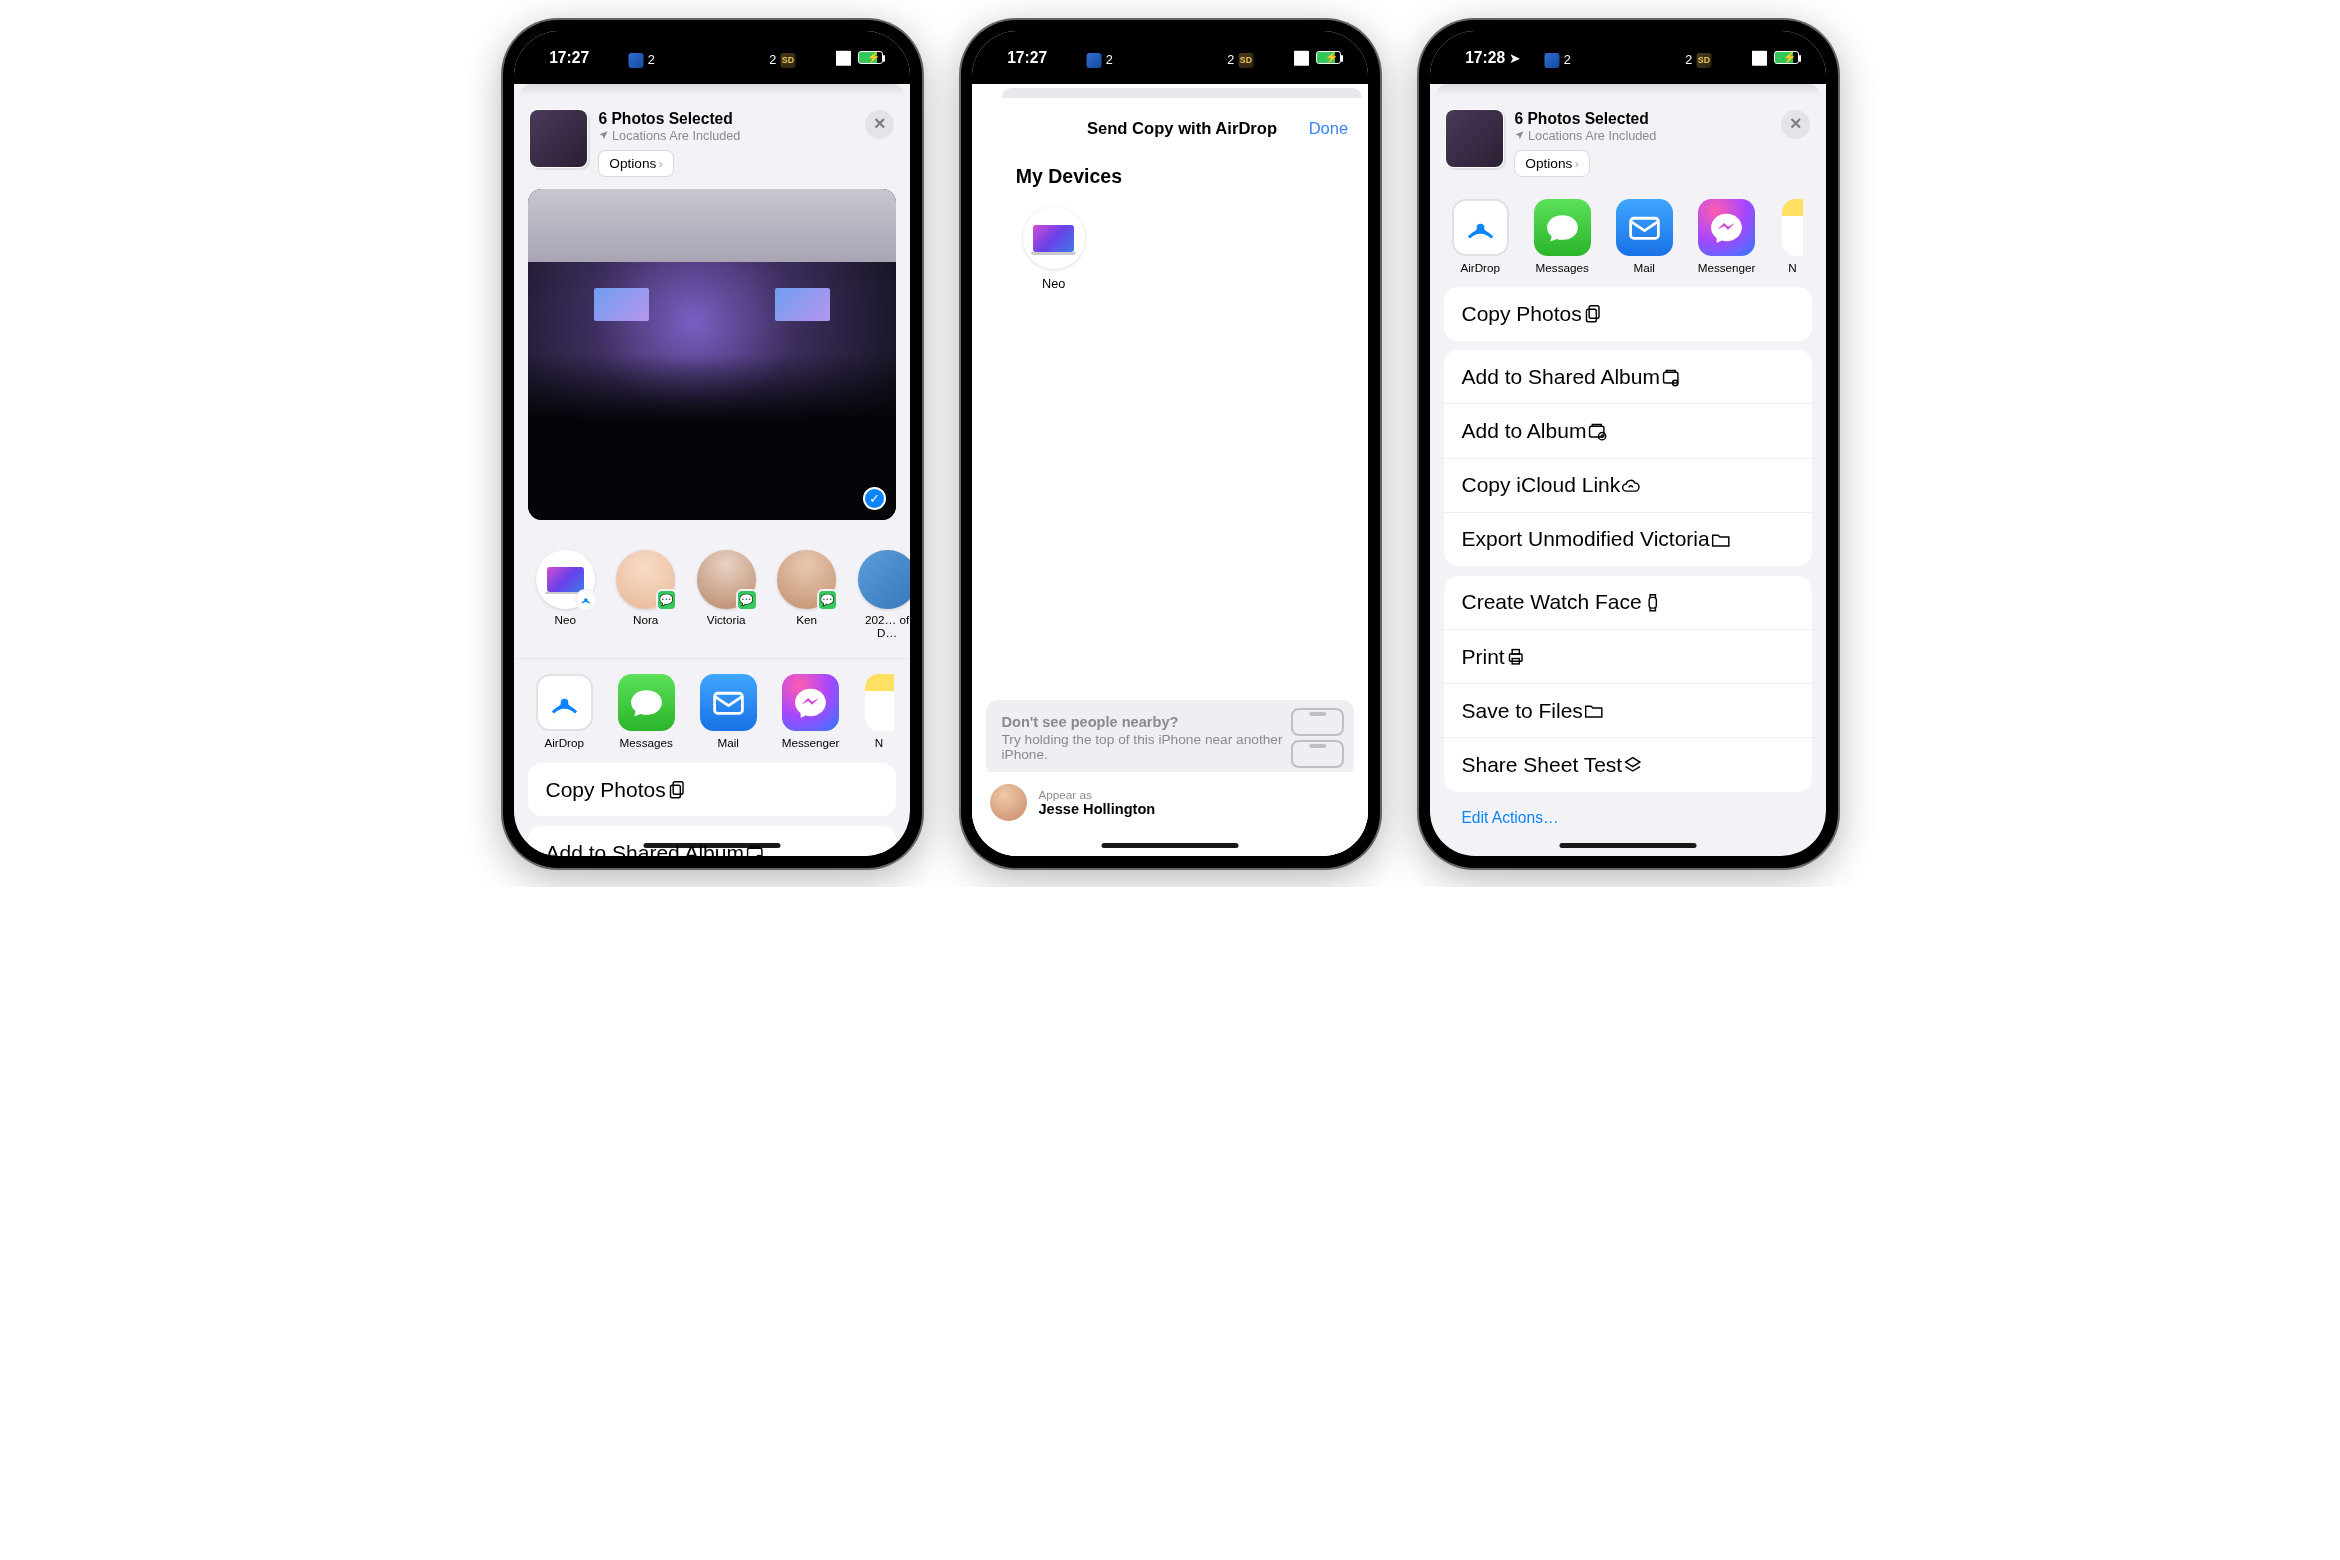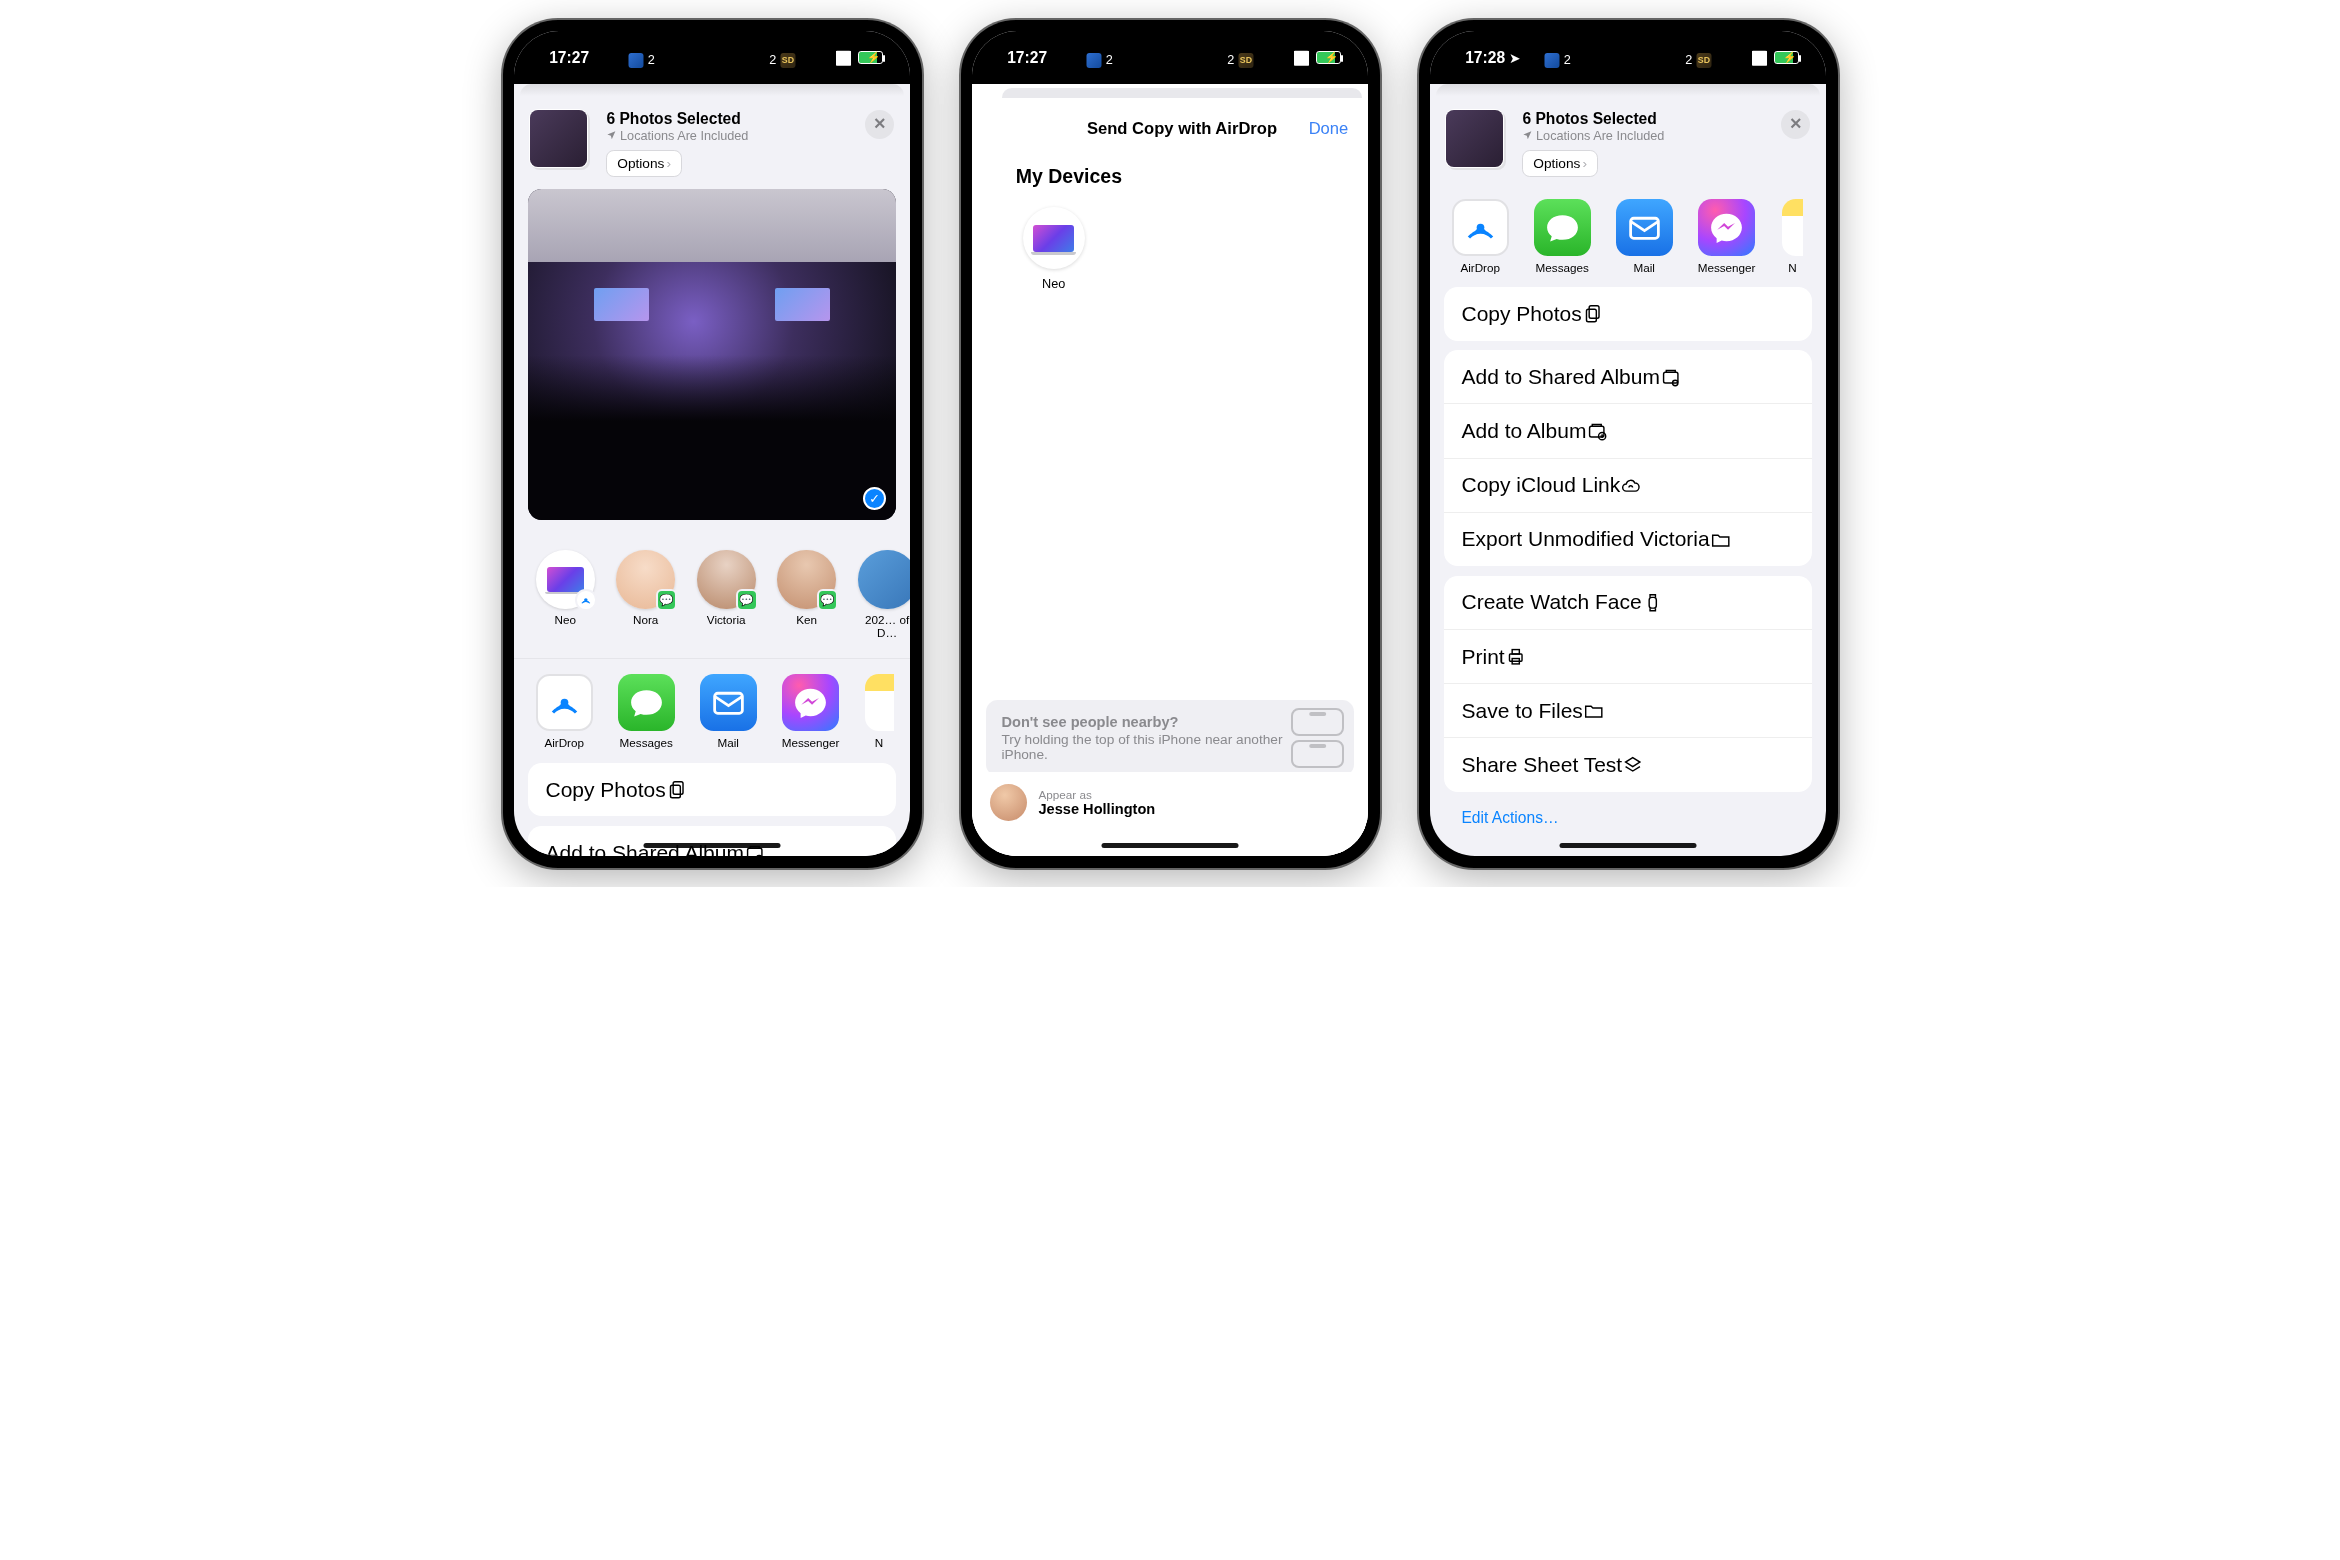--- a/index.html
+++ b/index.html
@@ -15,21 +15,21 @@
   .sb-right { margin-left:auto; display:flex; align-items:center; gap:5.9px; font-size:13.7px;}
   .wifi::before { content:"\1F4F6"; font-size:13.7px; filter:grayscale(1) brightness(3);}
   .battery { width:25px; height:12.7px; border:1px solid #fff; border-radius:2.9px; position:relative; background:linear-gradient(90deg,#34c759 80%, transparent 80%); }
   .battery::after { content:""; position:absolute; right:-2.9px; top:2.9px; width:2px; height:6.8px; background:#fff; border-radius:1px;}
   .bolt { position:absolute; left:8.8px; top:-1px; font-size:10.7px; color:#fff;}
   .content { position:absolute; top:53px; bottom:0; left:0; right:0; overflow:hidden; }
   .home-ind { position:absolute; bottom:7.8px; left:50%; transform:translateX(-50%); width:137px; height:4.9px; background:#000; border-radius:2.9px; opacity:.9;}
   
   .sheet-header { display:flex; align-items:flex-start; padding:13.7px 15.6px 11.7px; gap:11.7px; background:#f2f2f7; }
   .thumb { width:57px; height:57px; border-radius:7.8px; background:linear-gradient(135deg,#4a3a5a,#2a1f33); box-shadow:0 0 0 1px #fff, 2px 2px 0 1px #e1e1e4; }
-  .sh-info { flex:1;margin-left:8px; }
+  .sh-info { flex:1; }
   .sh-title { font-size:15.6px; font-weight:600; }
   .sh-sub { font-size:12.7px; color:#8a8a8e; display:flex; align-items:center; gap:2.9px; margin-top:1px;}
   .sh-sub svg { width:10.7px; height:10.7px; fill:#8a8a8e;}
   .options-btn { display:inline-flex; align-items:center; gap:2px; margin-top:7.8px; padding:4.9px 9.8px; border:1px solid #d8d8dc; border-radius:7.8px; background:#fff; font-size:13.7px; color:#000;}
   .close-btn { width:29px; height:29px; border-radius:14.6px; background:#e4e4e8; display:flex; align-items:center; justify-content:center; color:#7c7c80; font-size:15.6px; font-weight:600; flex-shrink:0; }
   
   .preview-wrap { padding:0 13.7px 15.6px; }
   .preview { width:100%; aspect-ratio: 4/3.6; border-radius:13.7px; background:radial-gradient(ellipse at 45% 40%, #7a5fc4 0%, #3d2e5e 35%, #12101b 80%); position:relative; overflow:hidden;}
   .p-ceil { position:absolute; top:0; left:0; right:0; height:22%; background:linear-gradient(180deg,#c9c6cf,#a8a4b4);}
   .p-screen { position:absolute; top:30%; width:55px; height:33px; background:linear-gradient(135deg,#6f9ff1,#b695ed); border-radius:2px;}

